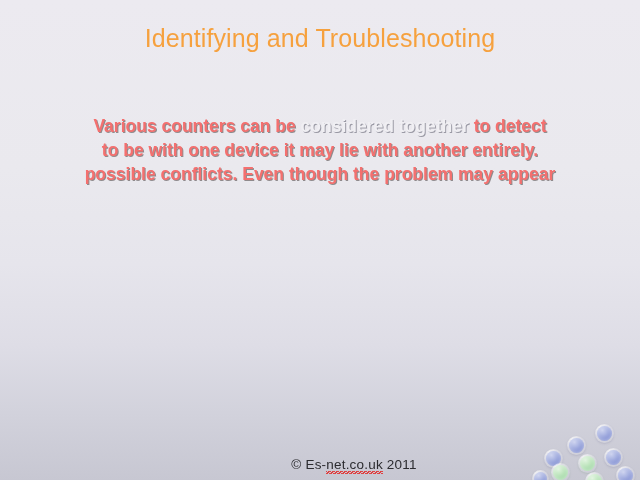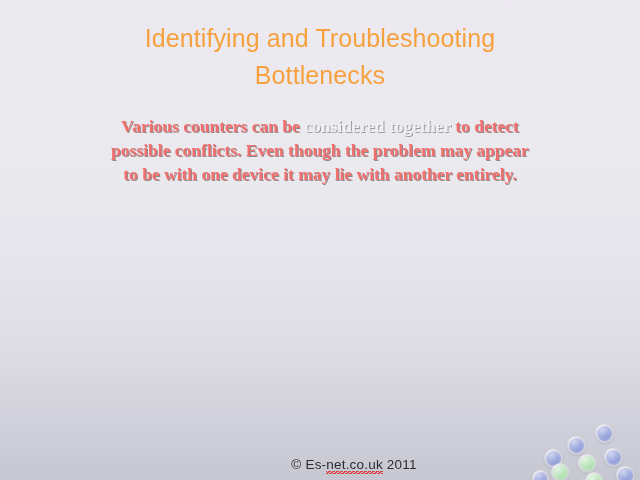--- a/index.html
+++ b/index.html
@@ -44,21 +44,21 @@
 
   
   .body-block {
     position: absolute;
     left: 20px;
     top: 114px;
     width: 600px;
     text-align: center;
   }
   .body-line {
-    font-family: Liberation Serif, serif;
+    font-family: Liberation Sans, sans-serif;
     font-size: 17.5px;
     font-weight: bold;
     line-height: 24px;
     color: #F4706F;
     text-shadow: 1px 1px 0 rgba(70,60,60,0.55);
     white-space: nowrap;
   }
   .body-line .hl {
     color: #F0EFF3;
     text-shadow: 1px 1px 0 rgba(110,110,125,0.65);
@@ -181,24 +181,23 @@
     <div class="sphere green" style="left:585px; top:472px; width:19px; height:19px;">
         <span class="core"></span>
       </div>
     <div class="sphere blue" style="left:532px; top:470px; width:17px; height:17px;">
         <span class="core"></span>
       </div>
   </div>
 
   <div class="title-block">
     <div class="title-line">Identifying and Troubleshooting</div>
-    <div class="title-line">Bottlenecks</div>
   </div>
 
   <div class="body-block">
     <div class="body-line"><span>Various counters can be </span><span class="hl">considered together</span><span> to detect</span></div>
+    <div class="body-line">to be with one device it may lie with another entirely.</div>
     <div class="body-line">possible conflicts. Even though the problem may appear</div>
-    <div class="body-line">to be with one device it may lie with another entirely.</div>
   </div>
 
   <div class="footer"><span>©</span><span> Es-</span><span class="spell">net.co.uk</span><span> 2011</span></div>
 
 </div>
 
 </body></html>

